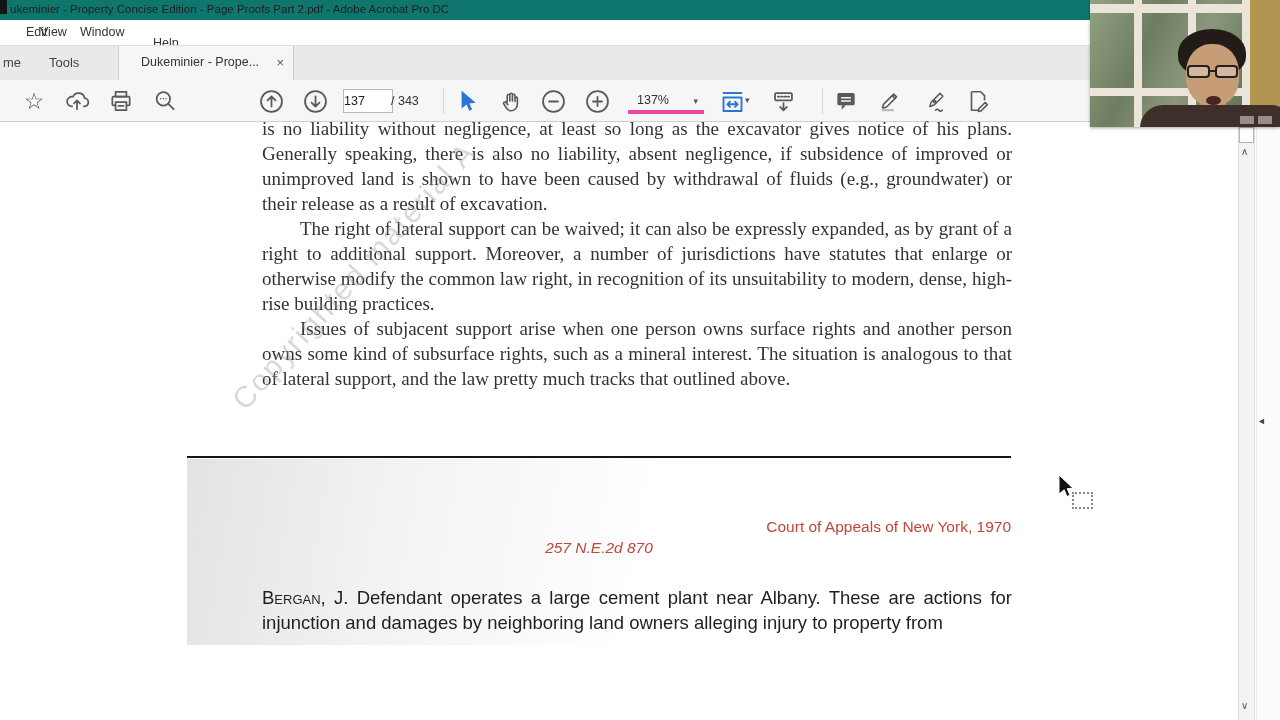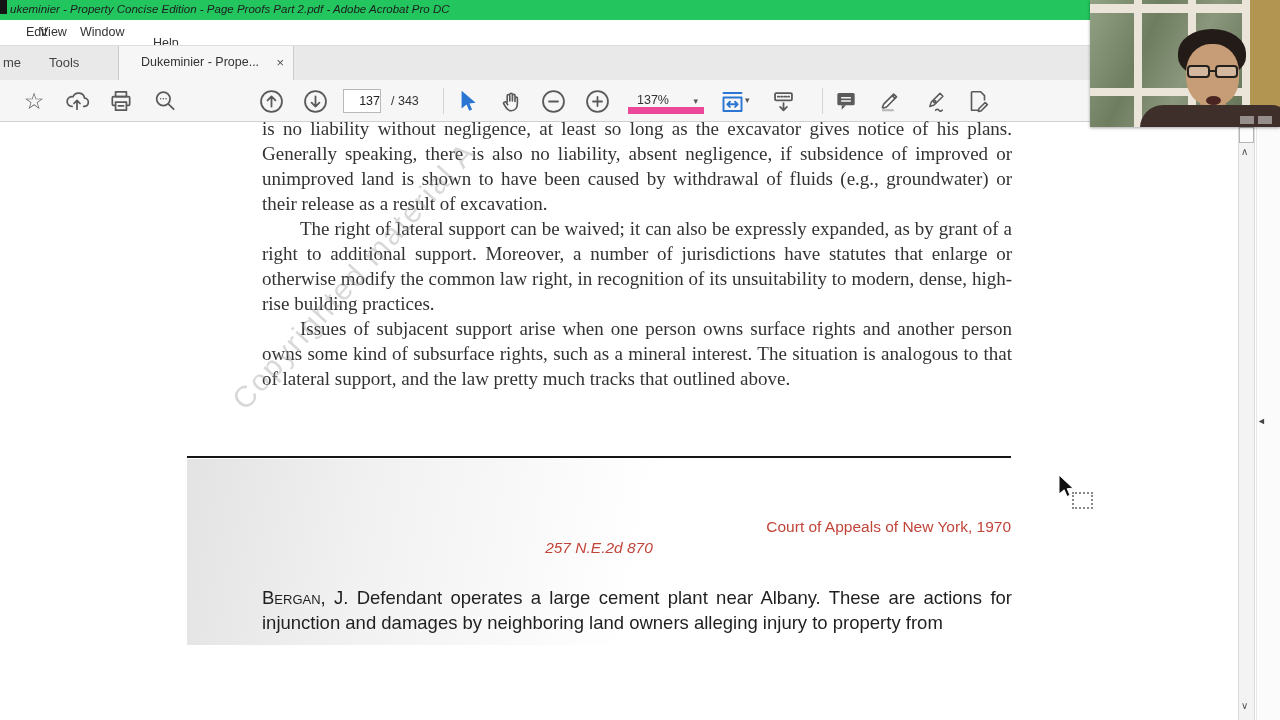--- a/index.html
+++ b/index.html
@@ -1,21 +1,21 @@
 <!DOCTYPE html>
 <html><head>
 <meta charset="utf-8">
 <style>
   * { margin:0; padding:0; box-sizing:border-box; }
   html,body { background:#fff; }
   .screen { position:relative; width:1280px; height:720px; background:#fff; overflow:hidden;
             font-family:"Liberation Sans", sans-serif; }
 
   
-  .titlebar { position:absolute; left:0; top:0; width:1090px; height:20px; background:#22c55e;font-style:italic; }
+  .titlebar { position:absolute; left:0; top:0; width:1090px; height:20px; background:#0f766e; }
   .corner-chip { position:absolute; left:0; top:0; width:7px; height:14px; background:#141414; }
   .title-text { position:absolute; left:10px; top:3px; font-size:11.5px; color:#1e1e1e; white-space:nowrap; }
   .menubar { position:absolute; left:0; top:20px; width:1090px; height:25px; background:#fff; }
   .menu-item { position:absolute; top:5px; font-size:12.5px; color:#333; }
   .m-edit{left:6px;margin-left:20px;} .m-view{left:40px;} .m-window{left:80px;} .m-help{left:153px;margin-top:11px;}
 
   
   .tabbar { position:absolute; left:0; top:45px; width:1090px; height:35px; background:#e9e9e9;
             border-top:1px solid #dedede; }
   .tab-plain { position:absolute; top:9px; font-size:13px; color:#444; }
@@ -26,25 +26,25 @@
   .tab-close { position:absolute; right:9px; top:9px; font-size:13px; color:#555; }
 
   
   .toolbar { position:absolute; left:0; top:80px; width:1090px; height:42px; background:#f6f6f6;
              border-bottom:1px solid #cfcfcf; }
   .tbtn { position:absolute; top:7px; width:28px; height:28px; display:flex; align-items:center;
           justify-content:center; }
   .tbtn svg { display:block; }
   .glyph-star { font-size:23px; color:#5a5a5a; line-height:1; }
   .tdiv { position:absolute; top:8px; width:1px; height:26px; background:#d4d4d4; }
-  .page-box { position:absolute; left:343px; top:9px; width:38px; height:24px; background:#fff;
-              border:1px solid #b9b9b9; font-size:12.5px; color:#222; text-align:right; line-height:22px; }
+  .page-box { position:absolute; left:343px; top:9px; width:50px; height:24px; background:#fff;
+              border:1px solid #b9b9b9; font-size:12.5px; color:#222; text-align:left; line-height:22px; }
   .page-total { position:absolute; left:391px; top:14px; font-size:12.5px; color:#333; }
   .zoom-group { position:absolute; left:628px; top:8px; width:76px; height:26px;
-                border-bottom:7px solid #ec4899; }
+                border-bottom:4px solid #ec4899; }
   .zoom-label { position:absolute; left:9px; top:5px; font-size:12.5px; color:#333; }
   .caret { font-size:9px; color:#555; }
   .zoom-caret { position:absolute; right:6px; top:8px; }
   .fit-caret { position:absolute; left:745px; top:15px; }
 
   
   .docarea { position:absolute; left:0; top:122px; width:1238px; height:598px; background:#ffffff; }
   .para { position:absolute; left:262px; width:750px; font-family:"Liberation Serif", serif;
           font-size:19px; line-height:25px; color:#333; text-align:justify; z-index:2; }
   .p1{top:116px;} .p2{top:216px; text-indent:38px;} .p3{top:316px; text-indent:38px;}

